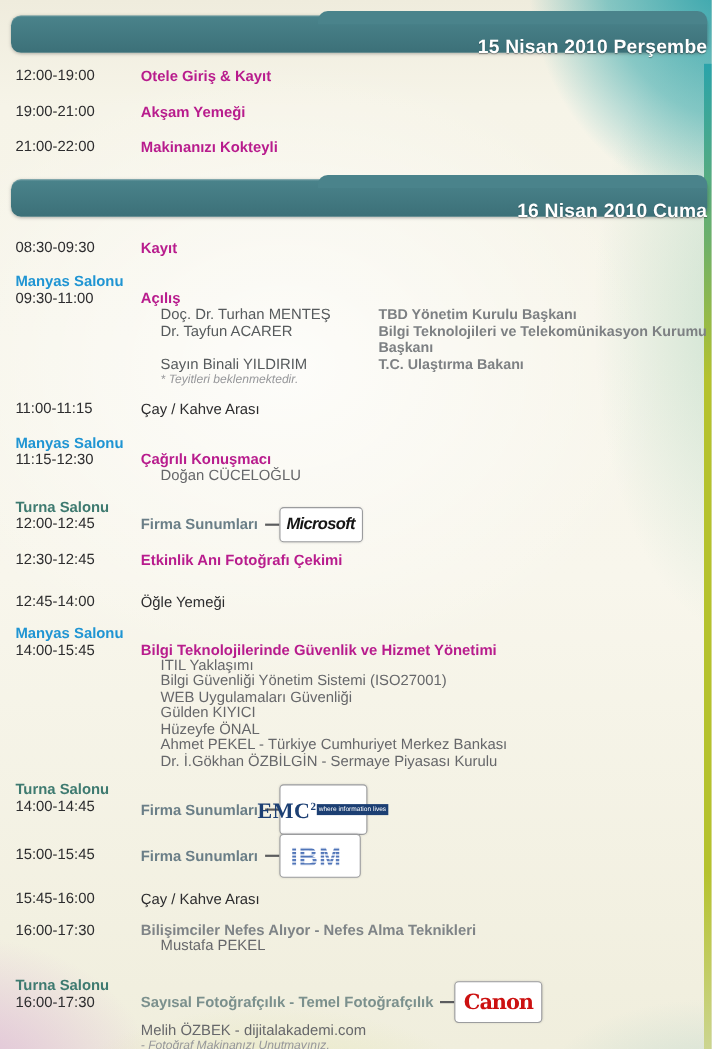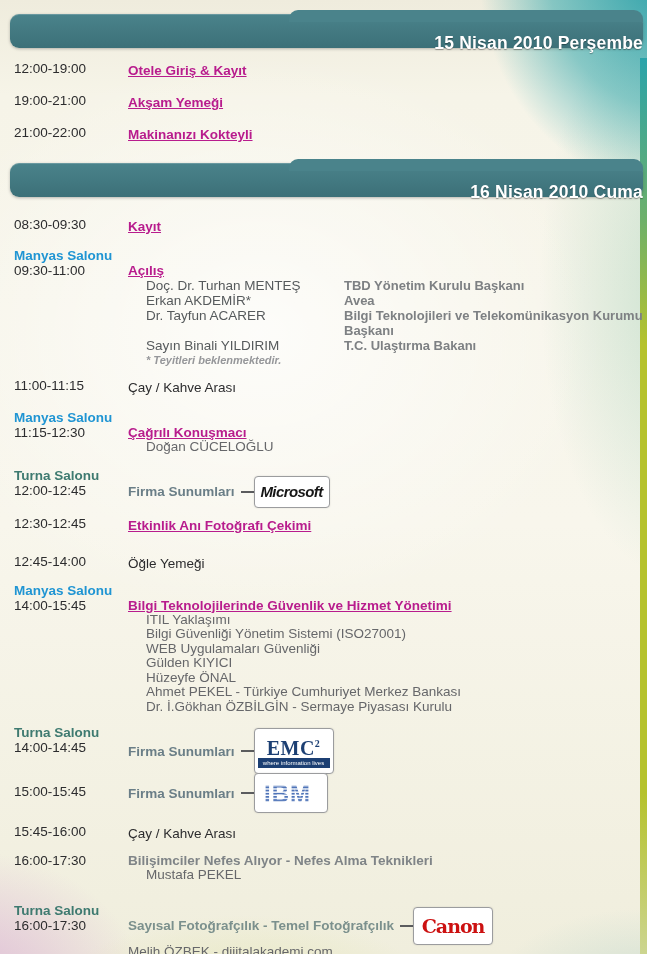--- a/index.html
+++ b/index.html
@@ -41,47 +41,47 @@
   .bar1{margin-top:14px;}
   .bar2{margin-top:20px;}
   .row{display:flex;position:relative;z-index:1;}
   .timecol{width:114px;padding-left:14px;flex:none;}
   .time{font-size:13.5px;color:#2c2c2e;line-height:15px;}
   .salon{font-weight:bold;font-size:13.5px;line-height:15px;}
   .manyas{color:#2095d3;}
   .turna{color:#3e7a70;}
   .content{flex:1;min-width:0;}
   .title{font-size:13.5px;font-weight:bold;line-height:15px;}
-  .magenta{color:#b81c8d;text-decoration:underline;}
+  .magenta{color:#b81c8d;}
   .plain{color:#2c2c2e;font-weight:normal;}
   .grayteal{color:#7b908d;}
   .graybold{color:#7f8487;}
   .firma{color:#6a7e87;}
   .sub{margin-left:18px;font-size:13.5px;line-height:14.5px;color:#66676a;}
   .speaker-row{display:flex;margin-left:18px;line-height:15px;}
   .speaker-name{width:198px;flex:none;font-size:13.5px;color:#565a5c;}
   .speaker-role{flex:1;font-size:13px;color:#7d8083;font-weight:bold;}
-  .note{margin-left:18px;font-size:11px;font-style:italic;color:#96979a;line-height:13px;margin-top:1px;font-weight:bold;}
+  .note{margin-left:18px;font-size:11px;font-style:italic;color:#96979a;line-height:13px;margin-top:1px;}
   .pt15{padding-top:15px;}
   .pt8{padding-top:8px;}
   .pt4{padding-top:4px;}
   .pt3{padding-top:3px;}
   .mtn11{margin-top:-11px;}
   .mt13{margin-top:13px;} .mt12{margin-top:20px;} .mt11{margin-top:11px;}
   .mt10{margin-top:10px;} .mt14{margin-top:14px;} .mt8{margin-top:8px;}
   .firma-line{display:flex;align-items:center;}
   .dash{width:13px;height:2px;background:#5b5c5e;margin-left:6px;flex:none;}
   .logo-box{
     background:#ffffff;border:1px solid #9b9c9e;border-radius:4px;
     display:flex;align-items:center;justify-content:center;flex:none;
     box-shadow:0 0 2px rgba(0,0,0,0.12);
   }
   .ms-box{width:74px;height:30px;}
   .ms-text{font-style:italic;font-weight:bold;font-size:15px;color:#161616;letter-spacing:-0.6px;}
-  .emc-box{width:72px;height:40px;flex-direction:column;justify-content:center;padding:2px 3px;}
+  .emc-box{width:72px;height:40px;flex-direction:row;justify-content:center;padding:2px 3px;}
   .emc-text{font-family:"Liberation Serif",serif;font-weight:bold;color:#1c3f73;font-size:20px;line-height:19px;letter-spacing:0.5px;}
   .emc-sup{font-size:10px;vertical-align:super;}
   .emc-tagline{background:#1c3f73;color:#ffffff;font-size:6px;line-height:8px;padding:1px 2px;width:calc(100% - 4px);text-align:center;white-space:nowrap;}
   .ibm-box{width:72px;height:38px;}
   .canon-box{width:78px;height:36px;}
   .canon-text{font-family:"DejaVu Serif",serif;font-weight:bold;font-size:19px;color:#cc1111;letter-spacing:-1px;}
 </style>
 </head>
 <body>
 
@@ -127,24 +127,20 @@
       <div class="salon manyas">Manyas Salonu</div>
       <div class="time">09:30-11:00</div>
     </div>
     <div class="content pt15">
       <div class="title magenta">Açılış</div>
       <div class="speaker-row">
         <span class="speaker-name">Doç. Dr. Turhan MENTEŞ</span>
         <span class="speaker-role">TBD Yönetim Kurulu Başkanı</span>
       </div>
       <div class="speaker-row">
-        <span class="speaker-name">Erkan AKDEMİR*</span>
-        <span class="speaker-role">Avea</span>
-      </div>
-      <div class="speaker-row">
         <span class="speaker-name">Dr. Tayfun ACARER</span>
         <span class="speaker-role">Bilgi Teknolojileri ve Telekomünikasyon Kurumu Başkanı</span>
       </div>
       <div class="speaker-row">
         <span class="speaker-name">Sayın Binali YILDIRIM</span>
         <span class="speaker-role">T.C. Ulaştırma Bakanı</span>
       </div>
       <div class="note">* Teyitleri beklenmektedir.</div>
     </div>
   </div>

